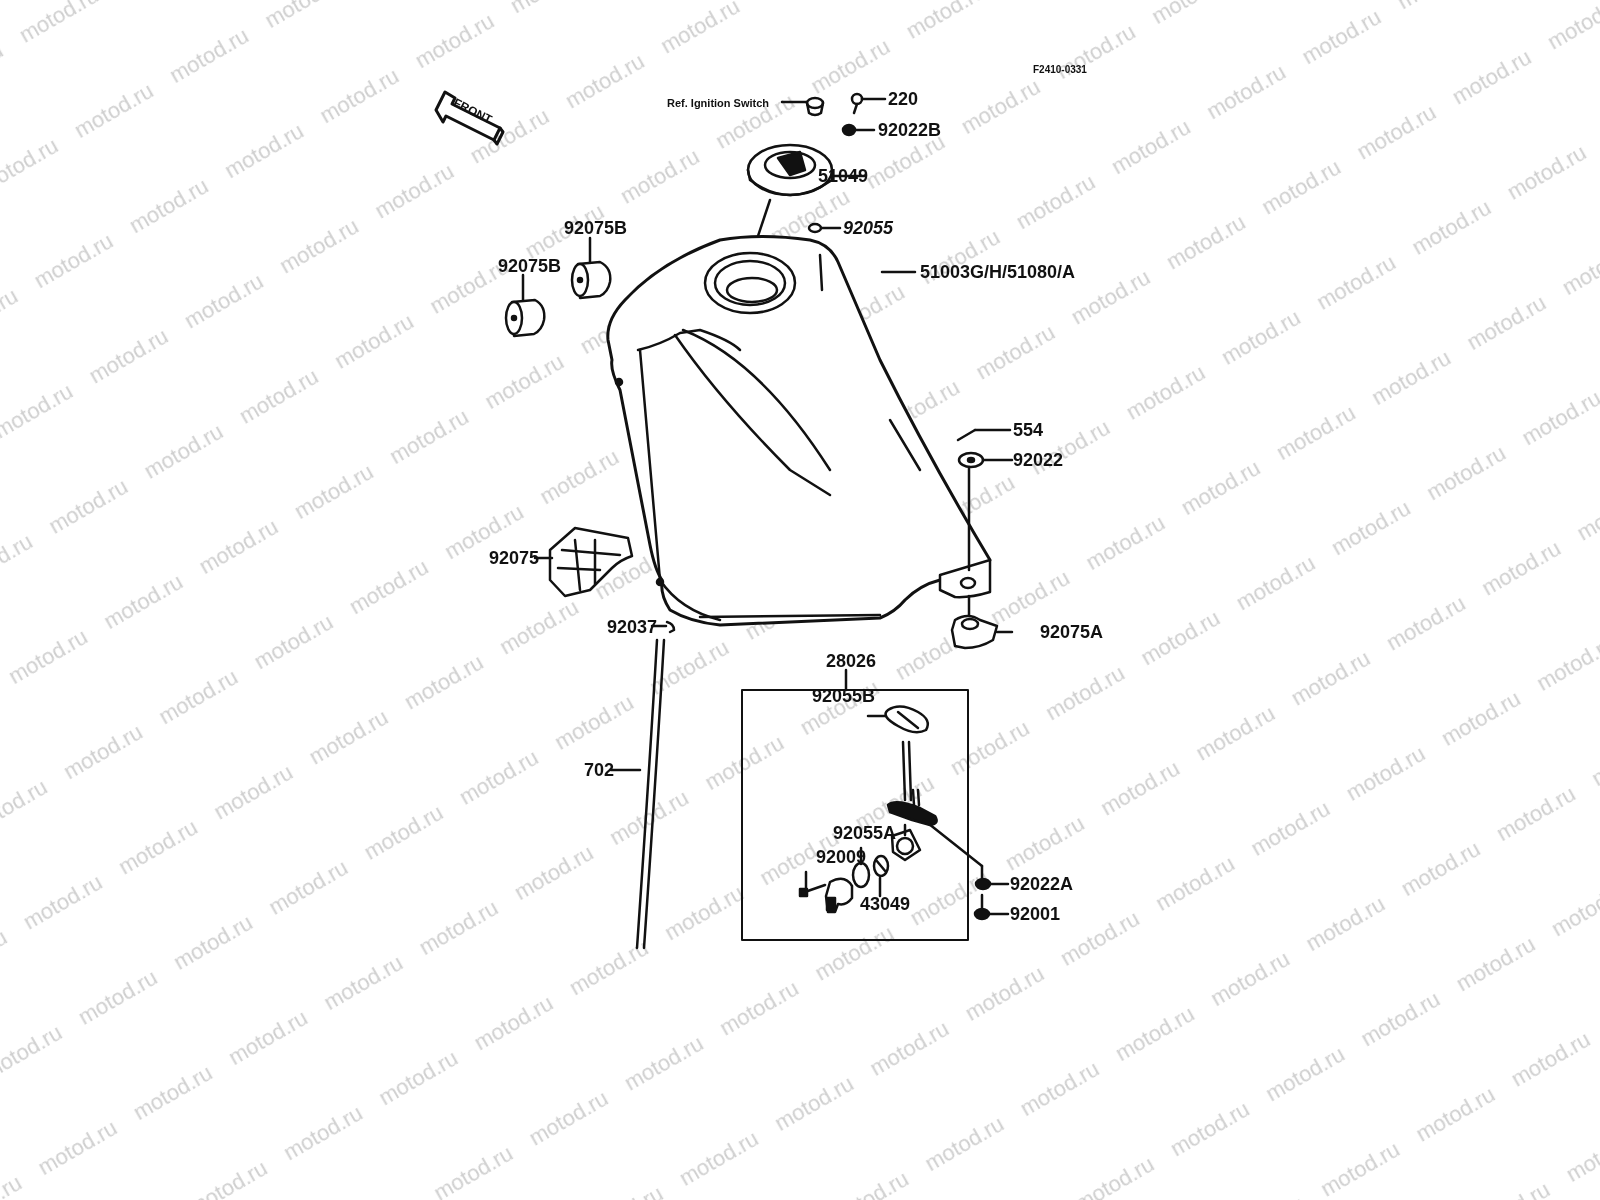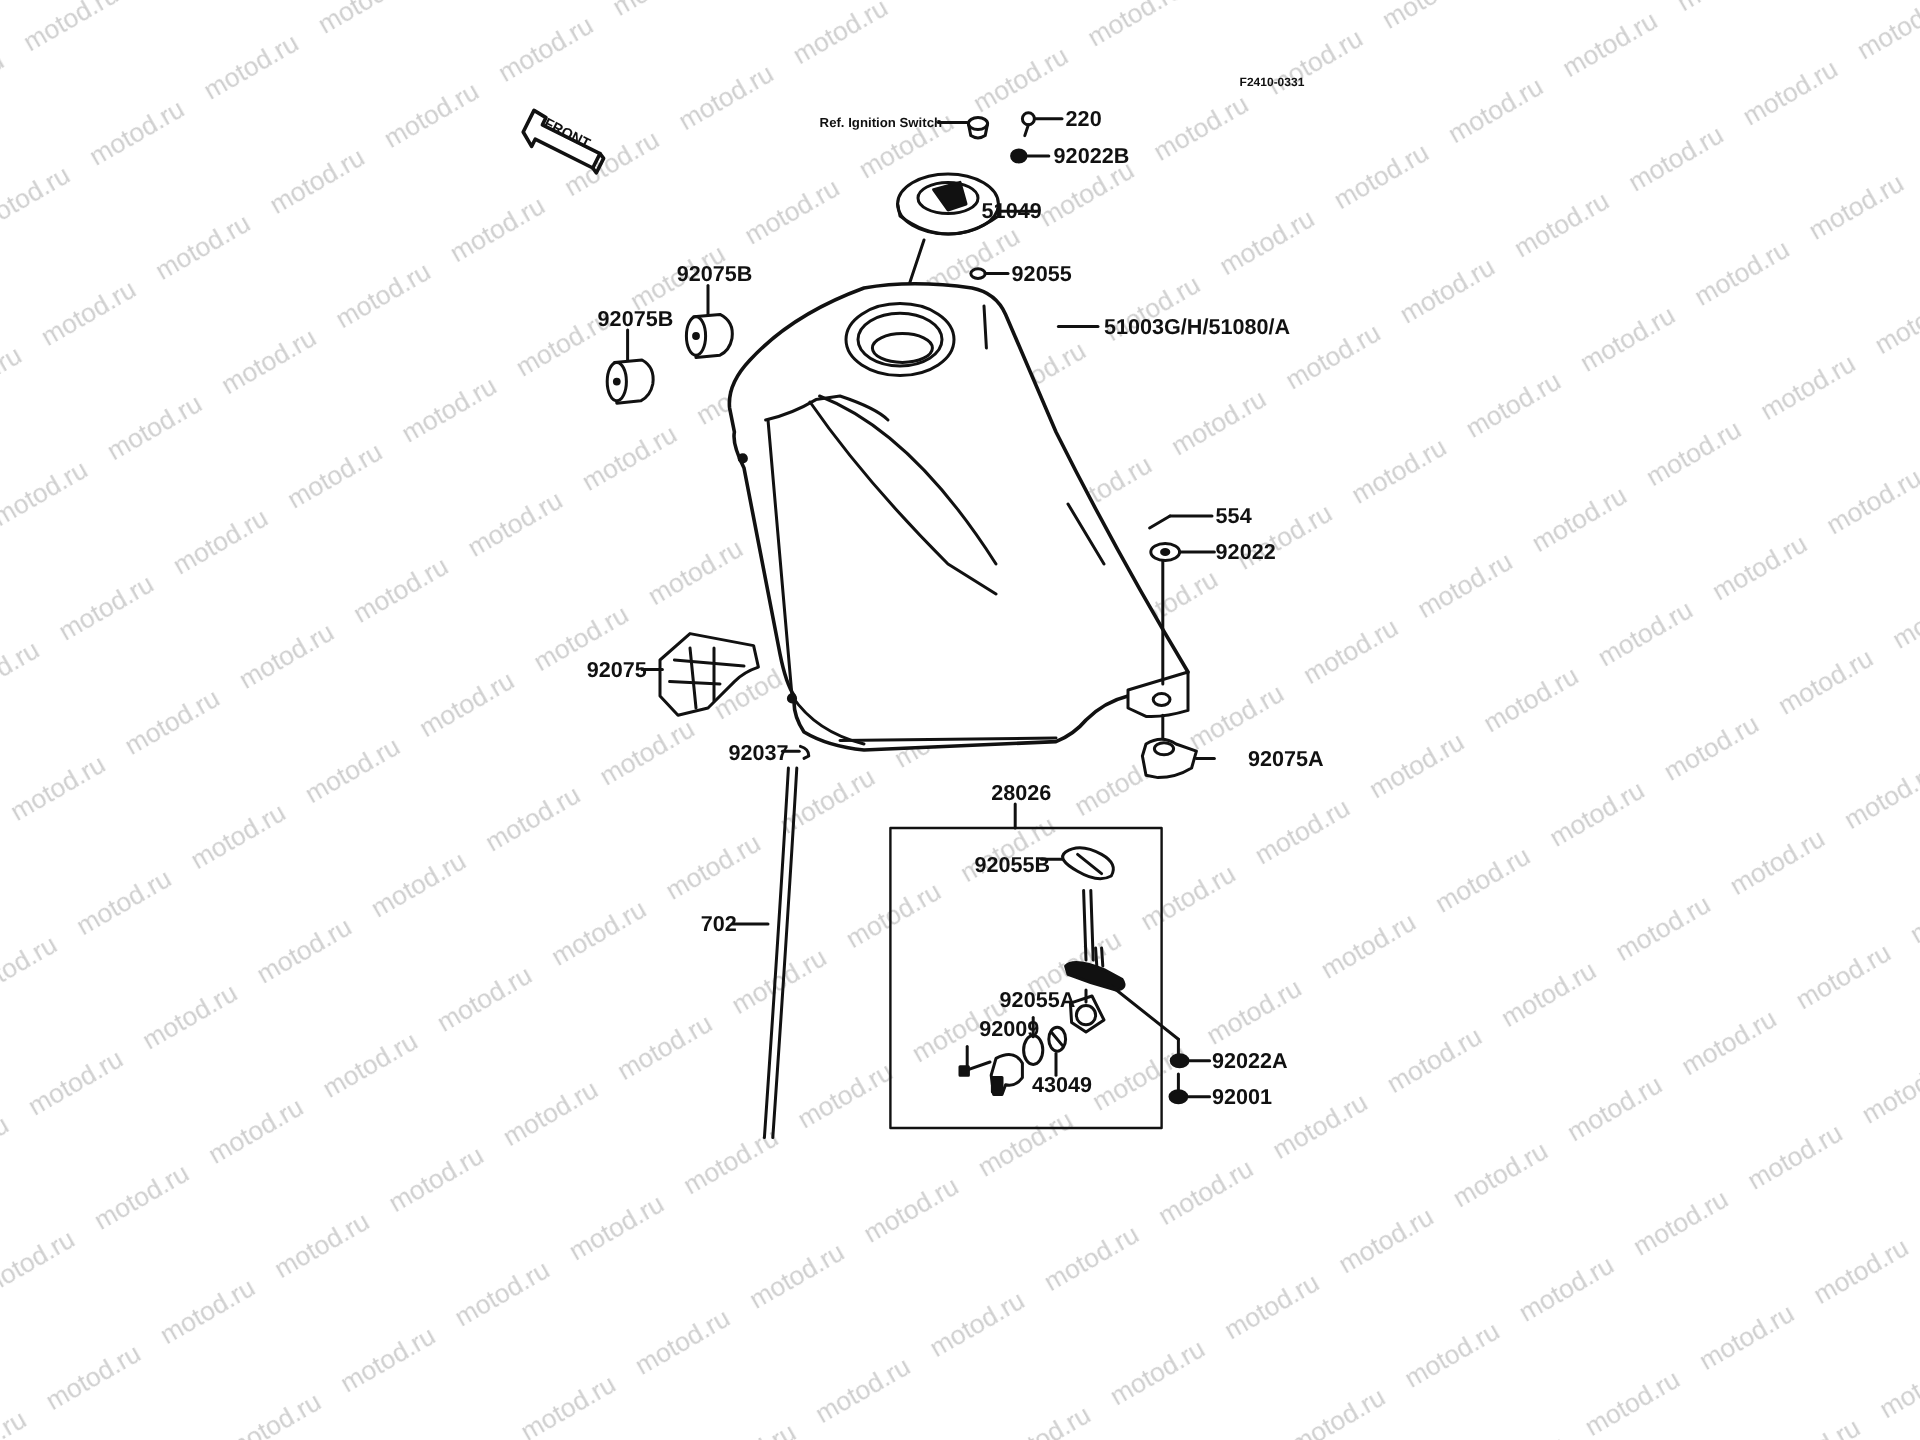--- a/index.html
+++ b/index.html
@@ -183,33 +183,33 @@
   <g>
     <line x1="982" y1="895" x2="982" y2="910"></line>
     <ellipse cx="982" cy="914" rx="7" ry="5" fill="#111"></ellipse>
     <line x1="989" y1="914" x2="1008" y2="914"></line>
   </g>
 </svg>
 
 <div class="lbl small" style="left:1033px; top:63px;">F2410-0331</div>
 <div class="lbl small" style="left:452px; top:104px; transform:rotate(27deg); font-size:12px;">FRONT</div>
 
-<div class="lbl small" style="left:661px; top:96px; font-size:11px;padding-left:22px;">Ref. Ignition Switch</div>
+<div class="lbl small" style="left:645px; top:96px; font-size:11px;padding-left:22px;">Ref. Ignition Switch</div>
 <div class="lbl" style="left:888px; top:92px;">220</div>
 <div class="lbl" style="left:878px; top:123px;">92022B</div>
 <div class="lbl" style="left:818px; top:169px;">51049</div>
-<div class="lbl" style="left:843px; top:221px;">92055</div>
+<div class="lbl" style="left:843px; top:221px;font-style:italic;">92055</div>
 <div class="lbl" style="left:564px; top:221px;">92075B</div>
 <div class="lbl" style="left:498px; top:259px;">92075B</div>
 <div class="lbl" style="left:920px; top:265px;">51003G/H/51080/A</div>
 <div class="lbl" style="left:1013px; top:423px;">554</div>
 <div class="lbl" style="left:1013px; top:453px;">92022</div>
 <div class="lbl" style="left:489px; top:551px;">92075</div>
 <div class="lbl" style="left:1012px; top:625px;margin-left:28px;">92075A</div>
 <div class="lbl" style="left:607px; top:620px;">92037</div>
 <div class="lbl" style="left:584px; top:763px;">702</div>
 <div class="lbl" style="left:826px; top:654px;">28026</div>
-<div class="lbl" style="left:812px; top:714px;">92055B</div>
+<div class="lbl" style="left:812px; top:689px;">92055B</div>
 <div class="lbl" style="left:833px; top:826px;">92055A</div>
 <div class="lbl" style="left:784px; top:850px;margin-left:32px;">92009</div>
 <div class="lbl" style="left:860px; top:897px;">43049</div>
 <div class="lbl" style="left:1010px; top:877px;">92022A</div>
 <div class="lbl" style="left:1010px; top:907px;">92001</div>
 
 </body></html>

